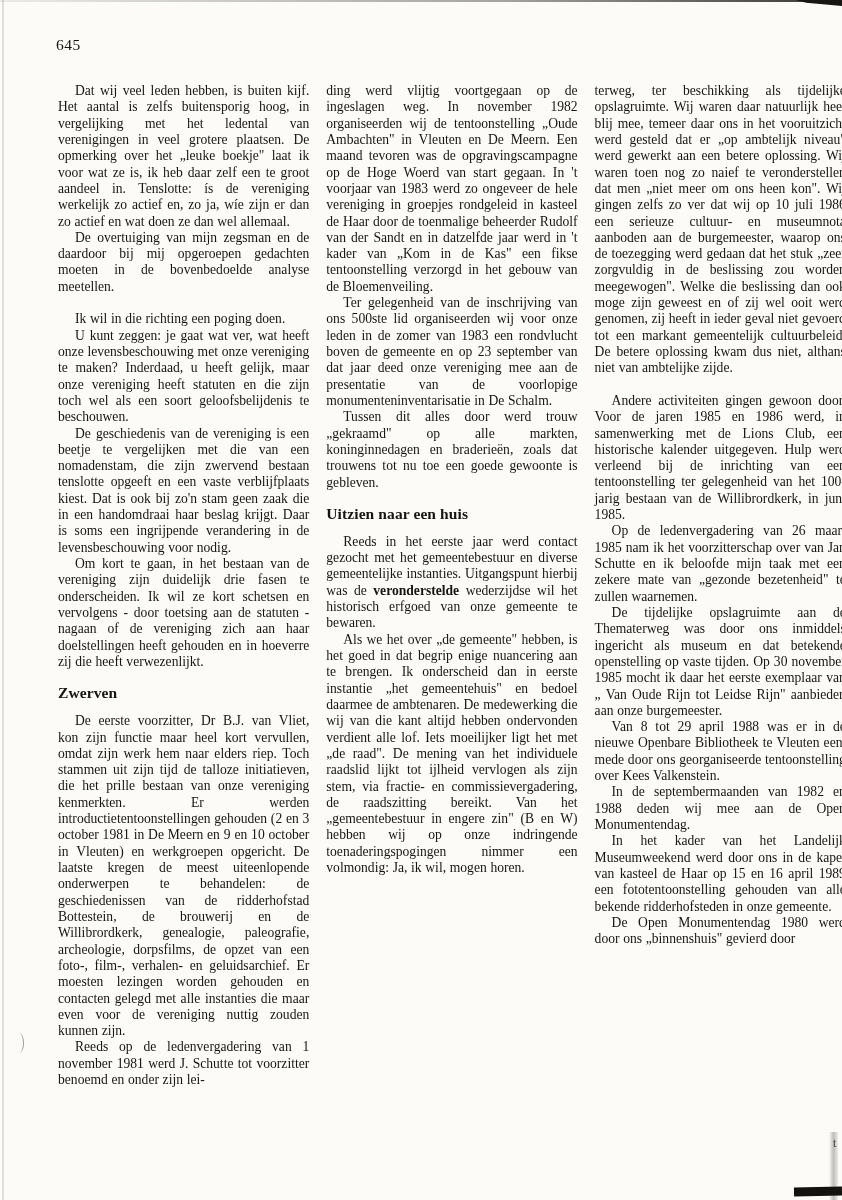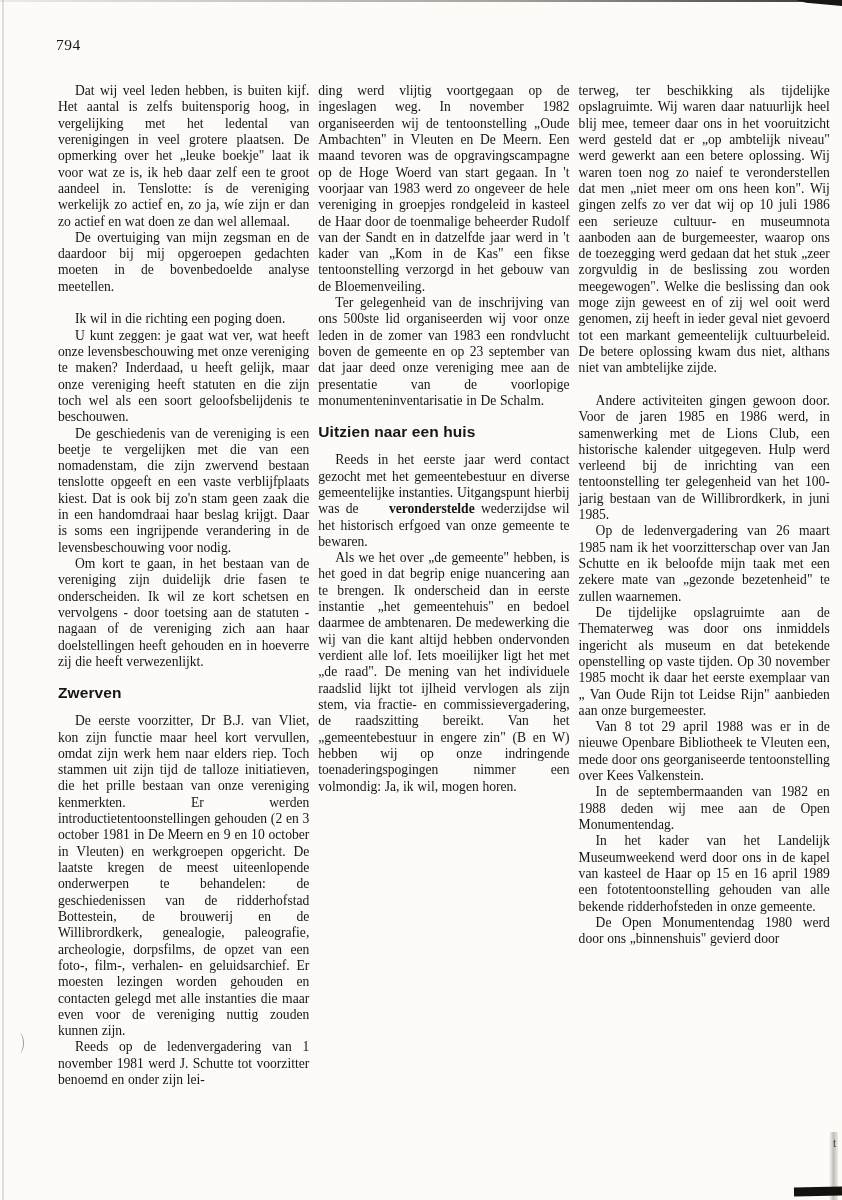--- a/index.html
+++ b/index.html
@@ -48,73 +48,74 @@
     border-radius: 0 60% 60% 0 / 0 50% 50% 0;
     opacity: 0.85;
   }
   
   .page-number {
     position: absolute; left: 56px; top: 36px;
     font-size: 15.5px; letter-spacing: 0.5px;
   }
   .columns {
     position: absolute; left: 58px; top: 83px; width: 768px;
-    display: flex; gap: 9px;
+    display: flex; gap: 17px;
   }
   .column {
     width: 251.3px; flex: 0 0 auto;
   }
   .para {
     margin: 0;
     font-size: 13.6px;
     line-height: 16.32px;
     text-align: justify;
     text-justify: inter-word;
     word-spacing: 0.02em;
   }
   .para.indent { text-indent: 17px; }
-  .para b { font-weight: bold; margin-left: 24px; }
+  .para b { font-weight: bold; }
   .gap { height: 16.3px; }
   .heading {
-    font-family: Liberation Sans, sans-serif;
+    font-family: Liberation Serif, serif;
     font-weight: bold;
     font-size: 15.5px;
     margin: 14px 0 11px 0;
     letter-spacing: 0.1px;
   }
 </style>
 </head>
 <body>
 
 <div class="top-edge-line"></div>
 <div class="top-right-wedge"></div>
 <div class="left-edge-line"></div>
 <div class="right-edge-strip"></div>
 <div class="bottom-right-bar"></div>
 <span class="edge-bleed-char">t</span>
 <div class="pen-mark"></div>
 
-<div class="page-number">794</div>
+<div class="page-number">645</div>
 
 <div class="columns" id="columns">
     <div class="column">
       <p class="para indent">Dat wij veel leden hebben, is buiten kijf. Het aantal is zelfs buitensporig hoog, in vergelijking met het ledental van verenigingen in veel grotere plaatsen. De opmerking over het „leuke boekje" laat ik voor wat ze is, ik heb daar zelf een te groot aandeel in. Tenslotte: ís de vereniging werkelijk zo actief en, zo ja, wíe zijn er dan zo actief en wat doen ze dan wel allemaal.</p>
       <p class="para indent">De overtuiging van mijn zegsman en de daardoor bij mij opgeroepen gedachten moeten in de bovenbedoelde analyse meetellen.</p>
       <div class="gap"></div>
       <p class="para indent">Ik wil in die richting een poging doen.</p>
       <p class="para indent">U kunt zeggen: je gaat wat ver, wat heeft onze levensbeschouwing met onze vereniging te maken? Inderdaad, u heeft gelijk, maar onze vereniging heeft statuten en die zijn toch wel als een soort geloofsbelijdenis te beschouwen.</p>
       <p class="para indent">De geschiedenis van de vereniging is een beetje te vergelijken met die van een nomadenstam, die zijn zwervend bestaan tenslotte opgeeft en een vaste verblijfplaats kiest. Dat is ook bij zo'n stam geen zaak die in een handomdraai haar beslag krijgt. Daar is soms een ingrijpende verandering in de levensbeschouwing voor nodig.</p>
       <p class="para indent">Om kort te gaan, in het bestaan van de vereniging zijn duidelijk drie fasen te onderscheiden. Ik wil ze kort schetsen en vervolgens - door toetsing aan de statuten - nagaan of de vereniging zich aan haar doelstellingen heeft gehouden en in hoeverre zij die heeft verwezenlijkt.</p>
       <h2 class="heading">Zwerven</h2>
       <p class="para indent">De eerste voorzitter, Dr B.J. van Vliet, kon zijn functie maar heel kort vervullen, omdat zijn werk hem naar elders riep. Toch stammen uit zijn tijd de talloze initiatieven, die het prille bestaan van onze vereniging kenmerkten. Er werden introductietentoonstellingen gehouden (2 en 3 october 1981 in De Meern en 9 en 10 october in Vleuten) en werkgroepen opgericht. De laatste kregen de meest uiteenlopende onderwerpen te behandelen: de geschiedenissen van de ridderhofstad Bottestein, de brouwerij en de Willibrordkerk, genealogie, paleografie, archeologie, dorpsfilms, de opzet van een foto-, film-, verhalen- en geluidsarchief. Er moesten lezingen worden gehouden en contacten gelegd met alle instanties die maar even voor de vereniging nuttig zouden kunnen zijn.</p>
       <p class="para indent">Reeds op de ledenvergadering van 1 november 1981 werd J. Schutte tot voorzitter benoemd en onder zijn lei-</p>
     </div>
     <div class="column">
       <p class="para">ding werd vlijtig voortgegaan op de ingeslagen weg. In november 1982 organiseerden wij de tentoonstelling „Oude Ambachten" in Vleuten en De Meern. Een maand tevoren was de opgravingscampagne op de Hoge Woerd van start gegaan. In 't voorjaar van 1983 werd zo ongeveer de hele vereniging in groepjes rondgeleid in kasteel de Haar door de toenmalige beheerder Rudolf van der Sandt en in datzelfde jaar werd in 't kader van „Kom in de Kas" een fikse tentoonstelling verzorgd in het gebouw van de Bloemenveiling.</p>
       <p class="para indent">Ter gelegenheid van de inschrijving van ons 500ste lid organiseerden wij voor onze leden in de zomer van 1983 een rondvlucht boven de gemeente en op 23 september van dat jaar deed onze vereniging mee aan de presentatie van de voorlopige monumenteninventarisatie in De Schalm.</p>
+      <p class="para indent">Tussen dit alles door werd trouw „gekraamd" op alle markten, koninginnedagen en braderieën, zoals dat trouwens tot nu toe een goede gewoonte is gebleven.</p>
       <h2 class="heading">Uitzien naar een huis</h2>
       <p class="para indent">Reeds in het eerste jaar werd contact gezocht met het gemeentebestuur en diverse gemeentelijke instanties. Uitgangspunt hierbij was de <b>veronderstelde</b> wederzijdse wil het historisch erfgoed van onze gemeente te bewaren.</p>
       <p class="para indent">Als we het over „de gemeente" hebben, is het goed in dat begrip enige nuancering aan te brengen. Ik onderscheid dan in eerste instantie „het gemeentehuis" en bedoel daarmee de ambtenaren. De medewerking die wij van die kant altijd hebben ondervonden verdient alle lof. Iets moeilijker ligt het met „de raad". De mening van het individuele raadslid lijkt tot ijlheid vervlogen als zijn stem, via fractie- en commissievergadering, de raadszitting bereikt. Van het „gemeentebestuur in engere zin" (B en W) hebben wij op onze indringende toenaderingspogingen nimmer een volmondig: Ja, ik wil, mogen horen.</p>
     </div>
     <div class="column">
       <p class="para">terweg, ter beschikking als tijdelijke opslagruimte. Wij waren daar natuurlijk heel blij mee, temeer daar ons in het vooruitzicht werd gesteld dat er „op ambtelijk niveau" werd gewerkt aan een betere oplossing. Wij waren toen nog zo naief te veronderstellen dat men „niet meer om ons heen kon". Wij gingen zelfs zo ver dat wij op 10 juli 1986 een serieuze cultuur- en museumnota aanboden aan de burgemeester, waarop ons de toezegging werd gedaan dat het stuk „zeer zorgvuldig in de beslissing zou worden meegewogen". Welke die beslissing dan ook moge zijn geweest en of zij wel ooit werd genomen, zij heeft in ieder geval niet gevoerd tot een markant gemeentelijk cultuurbeleid. De betere oplossing kwam dus niet, althans niet van ambtelijke zijde.</p>
       <div class="gap"></div>
       <p class="para indent">Andere activiteiten gingen gewoon door. Voor de jaren 1985 en 1986 werd, in samenwerking met de Lions Club, een historische kalender uitgegeven. Hulp werd verleend bij de inrichting van een tentoonstelling ter gelegenheid van het 100-jarig bestaan van de Willibrordkerk, in juni 1985.</p>
       <p class="para indent">Op de ledenvergadering van 26 maart 1985 nam ik het voorzitterschap over van Jan Schutte en ik beloofde mijn taak met een zekere mate van „gezonde bezetenheid" te zullen waarnemen.</p>
       <p class="para indent">De tijdelijke opslagruimte aan de Thematerweg was door ons inmiddels ingericht als museum en dat betekende openstelling op vaste tijden. Op 30 november 1985 mocht ik daar het eerste exemplaar van „ Van Oude Rijn tot Leidse Rijn" aanbieden aan onze burgemeester.</p>

